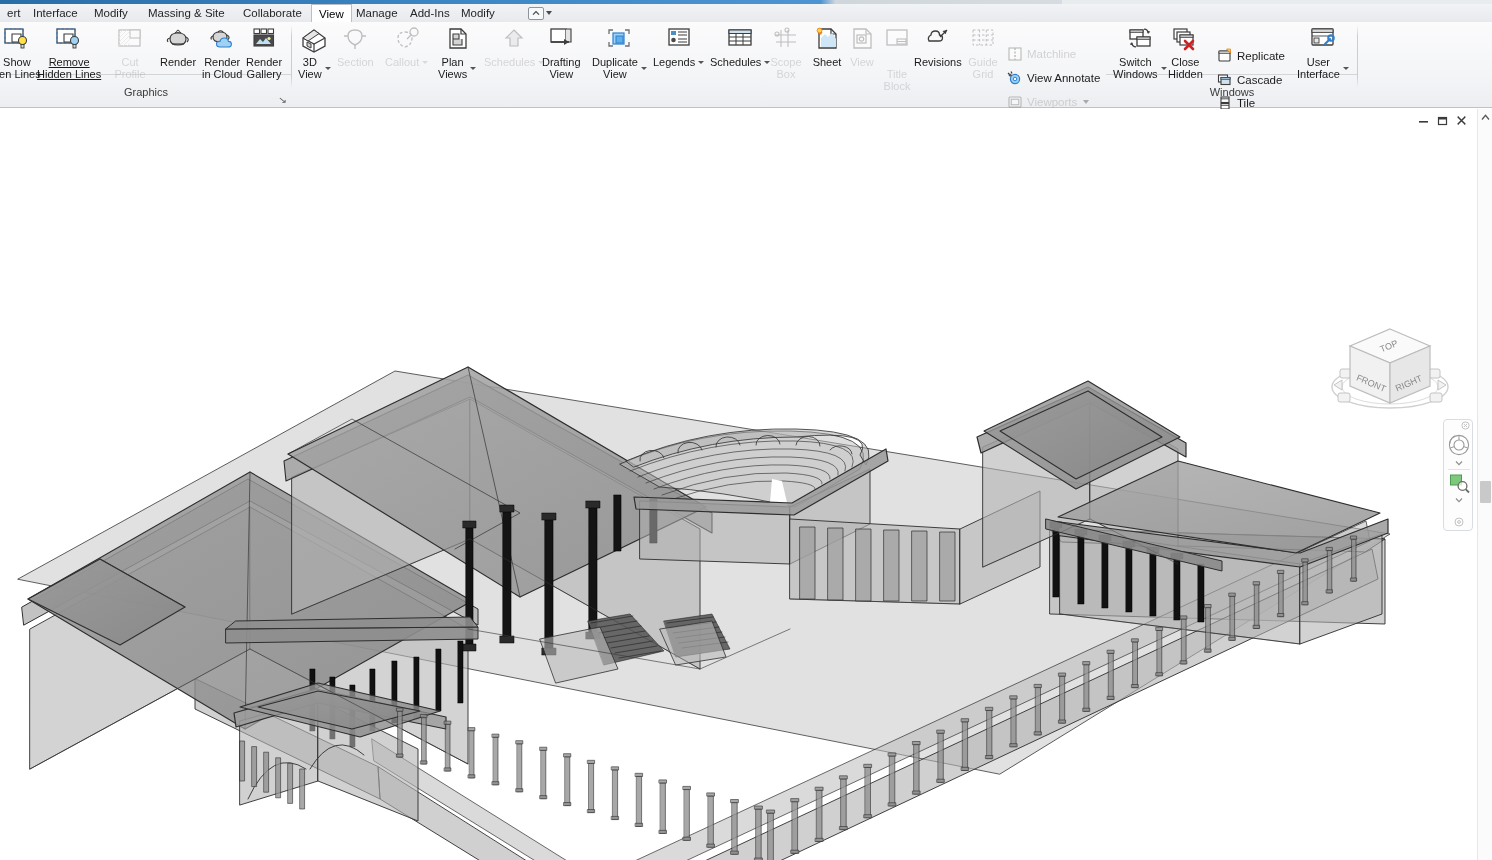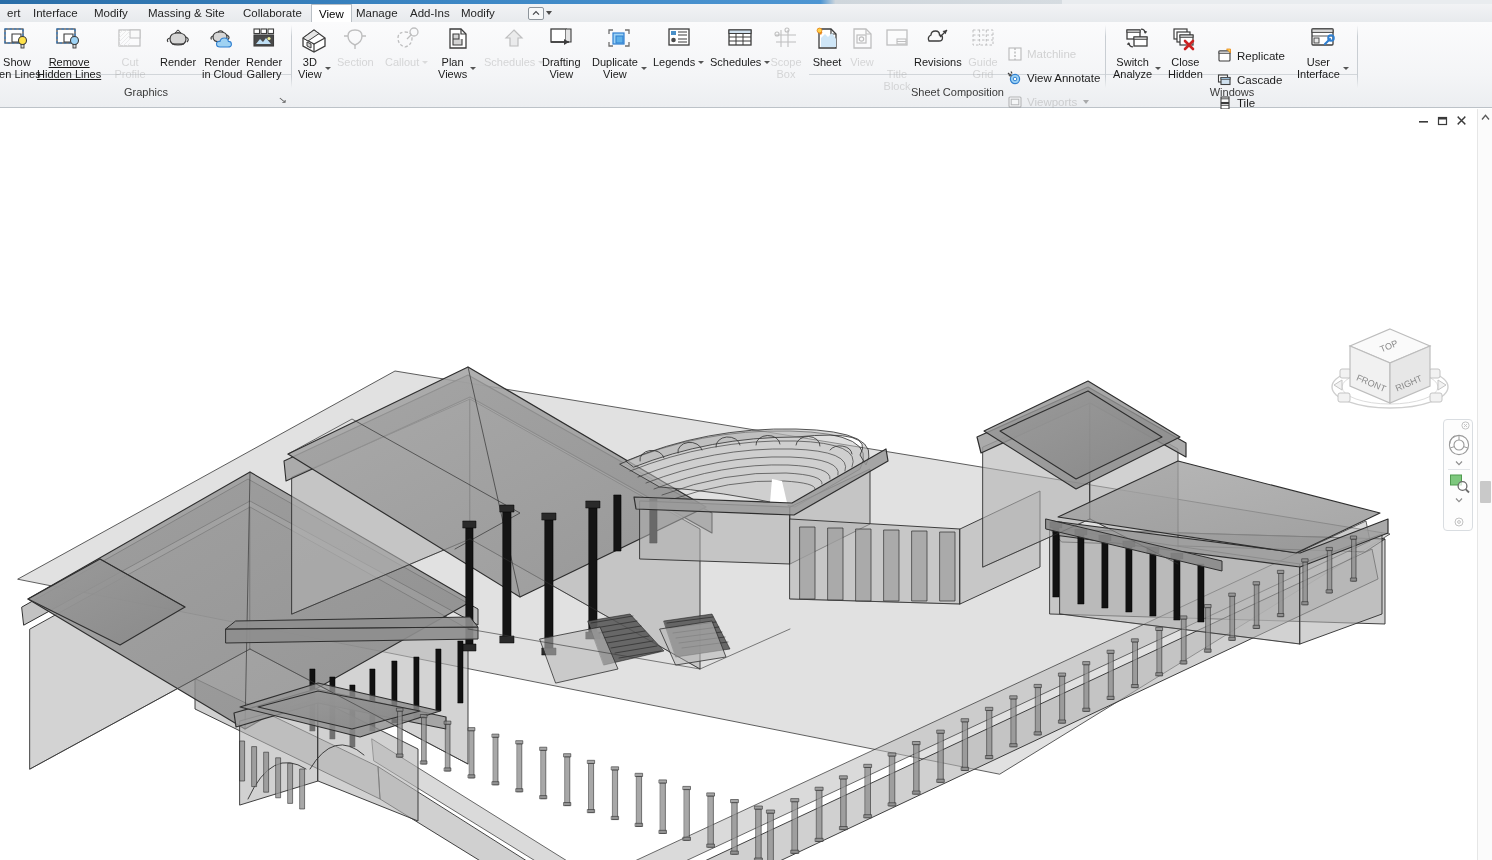--- a/index.html
+++ b/index.html
@@ -133,27 +133,20 @@
   <div class="ribbon">
     <div class="ribbon-inner" id="ribbon-inner">
         <div class="panel" style="left: 0px; width: 292px;">
           <div class="panel-body"></div>
      <div class="panel-title">
        <span>Graphics</span>
      </div>
      <div class="panel-sep"></div>
           <div class="dialog-launcher">↘</div>
         </div>
-        <div class="panel" style="left: 809px; width: 297px;">
-          <div class="panel-body"></div>
-     <div class="panel-title">
-       <span>Sheet Composition</span>
-     </div>
-     <div class="panel-sep"></div>
-        </div>
         <div class="panel" style="left: 1106px; width: 252px;">
           <div class="panel-body"></div>
      <div class="panel-title">
        <span>Windows</span>
      </div>
      <div class="panel-sep"></div>
         </div>
         <div class="bbtn" style="left: -7px;">
           <div class="ico-wrap">
             <svg width="30" height="30" viewBox="0 0 30 30">
@@ -510,21 +503,21 @@
    <rect x="12" y="12" width="13" height="9" fill="#fff" stroke="#3d3d3d" stroke-width="1.3"></rect>
    <rect x="12" y="12" width="13" height="2.3" fill="#d9d9d9" stroke="#3d3d3d" stroke-width="0.9"></rect>
    <path d="M19 4.2 q4,0 4,4" fill="none" stroke="#3d3d3d" stroke-width="1.3"></path>
    <path d="M23.6 8.8 l-1.4,-3 l3,0.6 z" fill="#3d3d3d"></path>
    <path d="M11 21.8 q-4,0 -4,-4" fill="none" stroke="#3d3d3d" stroke-width="1.3"></path>
    <path d="M6.4 17.2 l1.4,3 l-3,-0.6 z" fill="#3d3d3d"></path>
             </svg>
           </div>
        <div class="caret-row">
          <div class="blabel">Switch
-Analyze</div>
+Windows</div>
          <span class="bcaret"></span>
        </div>
         </div>
         <div class="bbtn" style="left: 1168px;">
           <div class="ico-wrap">
             <svg width="30" height="30" viewBox="0 0 30 30">
    <rect x="4" y="4" width="13" height="10" fill="#fff" stroke="#3d3d3d" stroke-width="1.2"></rect>
    <rect x="7" y="7" width="13" height="10" fill="#fff" stroke="#3d3d3d" stroke-width="1.2"></rect>
    <rect x="10" y="10" width="13" height="10" fill="#fff" stroke="#3d3d3d" stroke-width="1.2"></rect>
    <rect x="10" y="10" width="13" height="2.3" fill="#d9d9d9" stroke="#3d3d3d" stroke-width="0.9"></rect>

